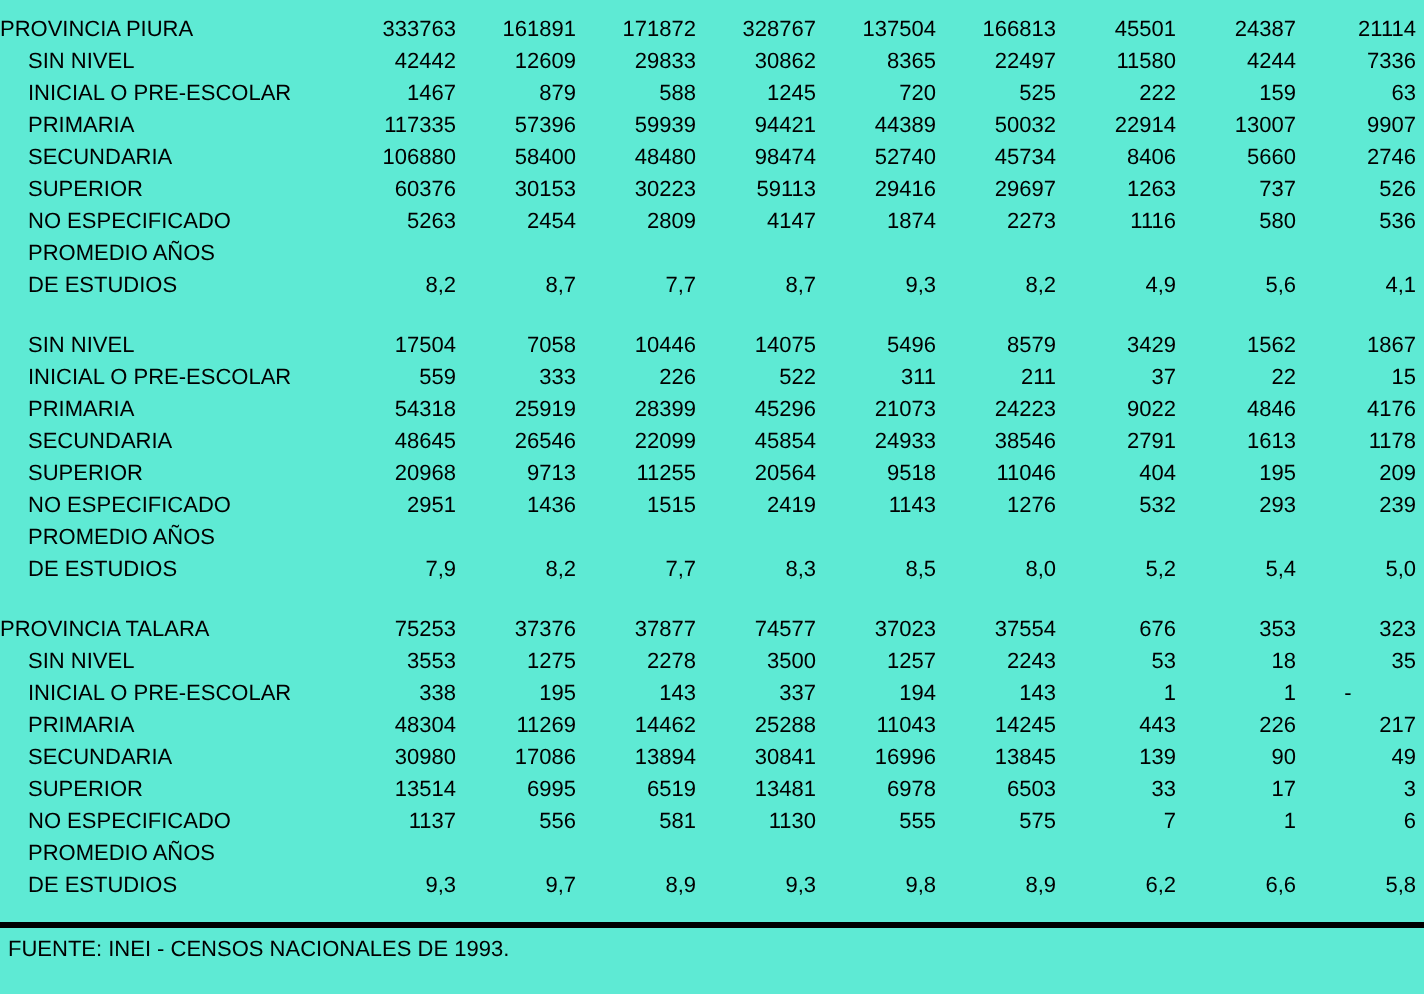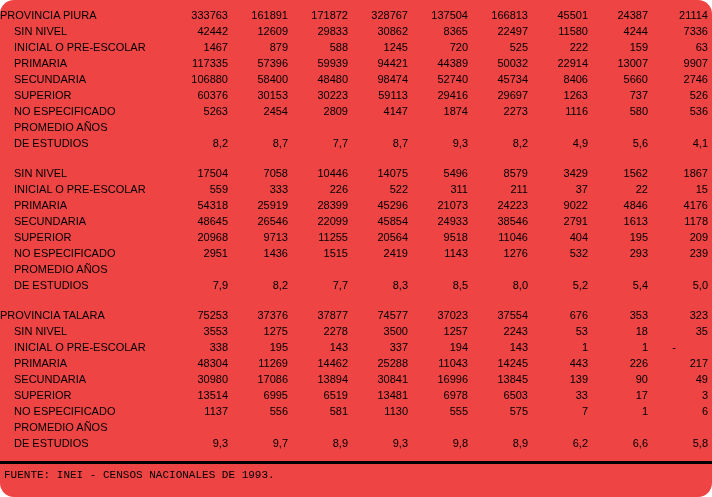--- a/index.html
+++ b/index.html
@@ -7,24 +7,23 @@
     padding: 0;
     background: #ffffff;
     color: #000000;
     font-family: "Liberation Sans", sans-serif;
   }
   .page {
     position: relative;
     width: 712px;
     height: 497px;
     box-sizing: border-box;
-    background: #ef4444;
+    background: #5eead4;
     overflow: hidden;
     padding-top: 7px;
-    border-radius: 14px;
   }
   table.data-table {
     border-collapse: collapse;
     table-layout: fixed;
     width: 708px;
   }
   table.data-table td {
     font-size: 11px;
     line-height: 16px;
     height: 16px;
@@ -55,21 +54,20 @@
     width: 712px;
     height: 0;
     border-top: 3px solid #000000;
     margin-top: 10px;
   }
   .footer {
     font-size: 11px;
     line-height: 13px;
     padding: 5px 0 0 4px;
     white-space: nowrap;
-    font-family: Liberation Mono, monospace;
   }
 </style>
 </head>
 <body>
 
 <div class="page">
 
   <table class="data-table">
     <colgroup>
       <col style="width:168px">

